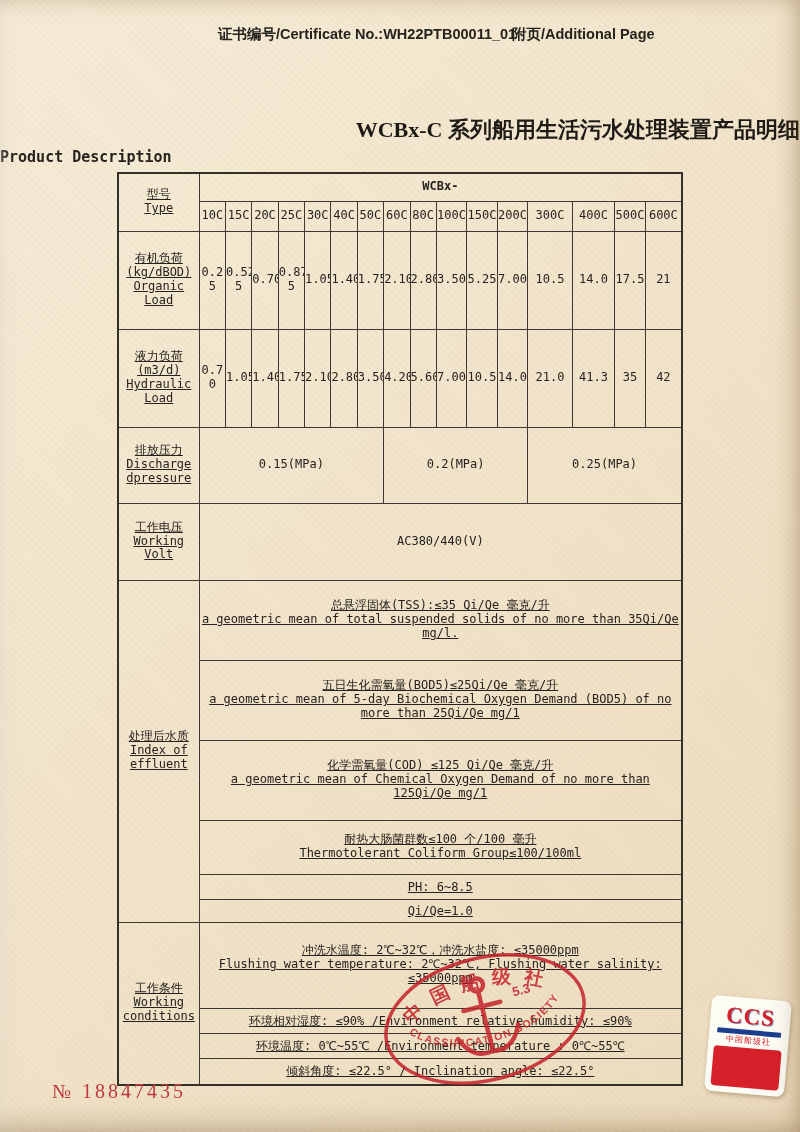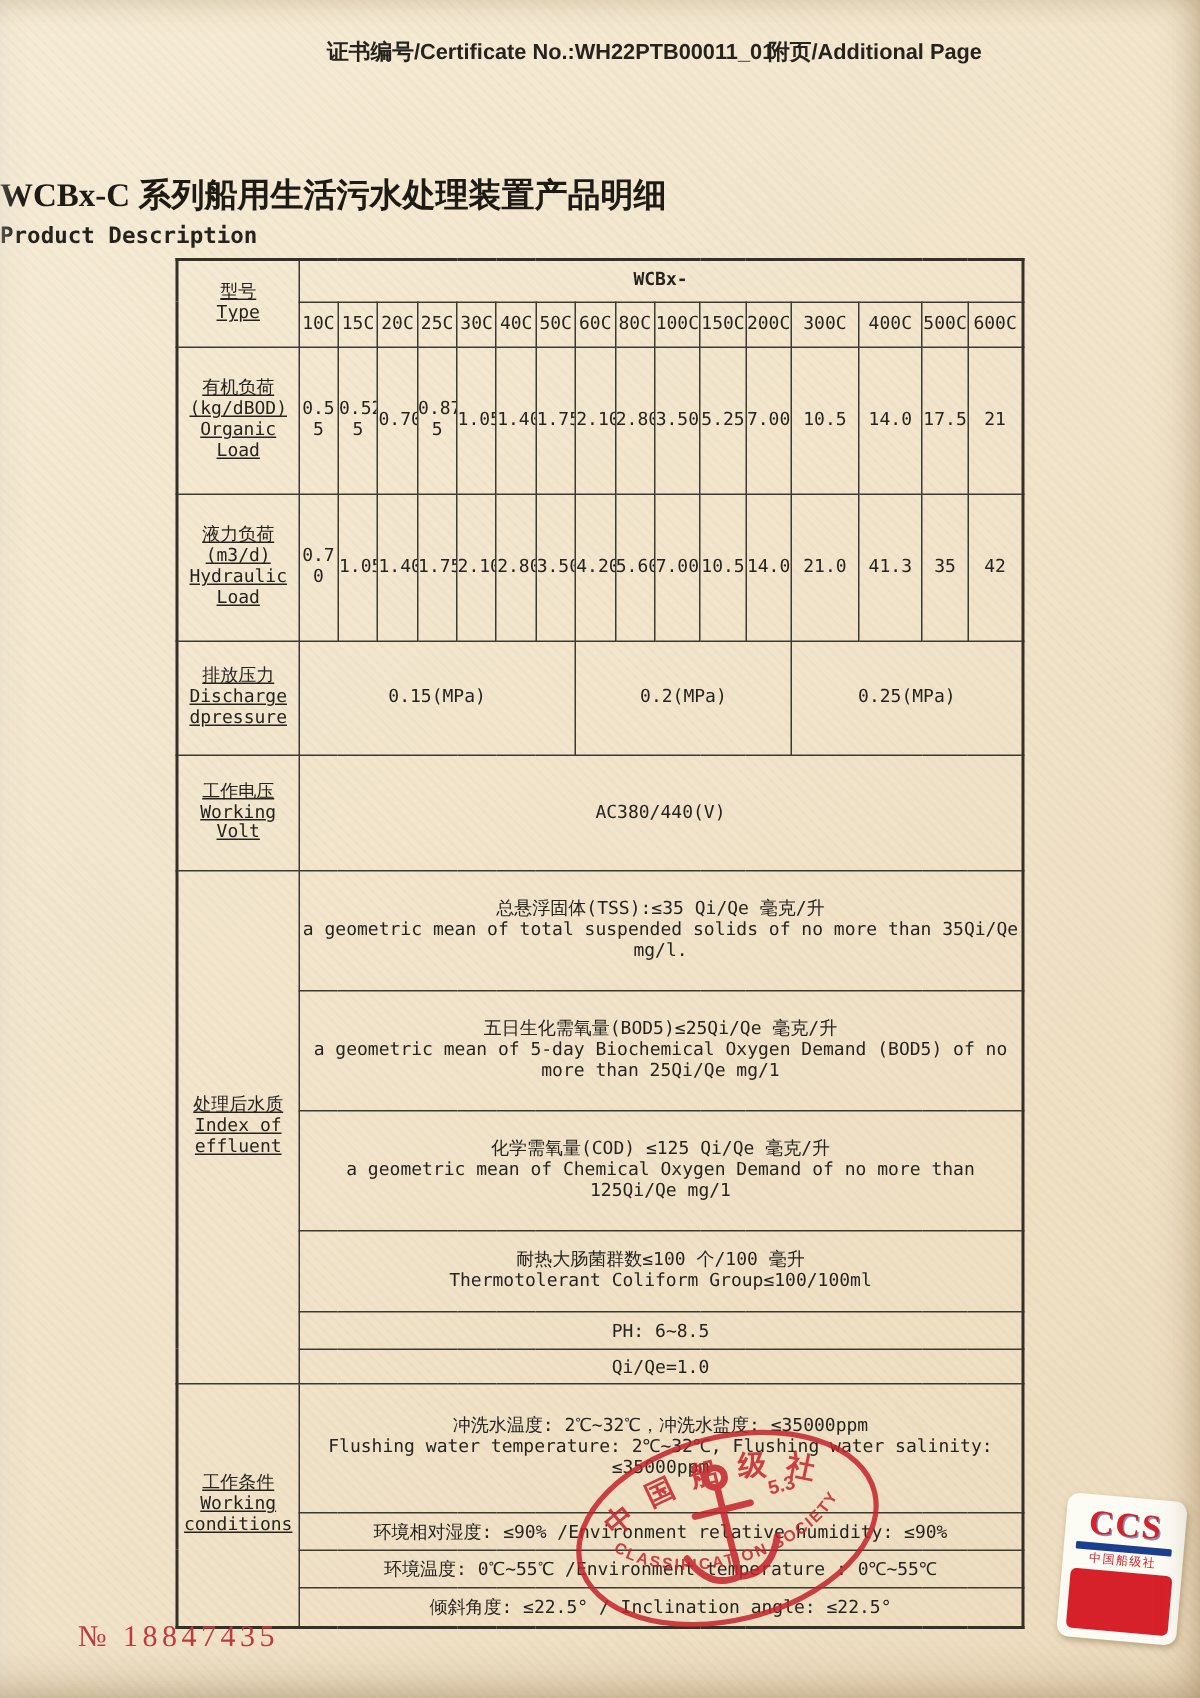--- a/index.html
+++ b/index.html
@@ -24,38 +24,38 @@
   }
   .pre{white-space:pre-line;}
 
   
   .hdr{position:absolute;top:25px;left:0;width:800px;font-weight:bold;
        font-size:14.5px;color:#26231f;}
   .hdr .cert{position:absolute;left:218px;top:0;}
   .hdr .page{position:absolute;left:512px;top:0;}
 
   
-  .title{position:absolute;top:115px;left:0;width:800px;text-align:left;
+  .title{position:absolute;top:115px;left:0;width:800px;text-align:right;
          font-family:"Liberation Serif",serif;font-weight:bold;font-size:22px;color:#1e1b17;}
   .subtitle{position:absolute;top:148px;left:0;width:800px;text-align:left;
             font-family:"DejaVu Sans Mono","Liberation Mono",monospace;
             font-weight:bold;font-size:15px;color:#26231f;}
 
   
   #table-wrap{position:absolute;left:117px;top:172px;width:566px;}
   table.spec{border-collapse:collapse;width:566px;table-layout:fixed;
              font-family:"DejaVu Sans Mono","Liberation Mono",monospace;color:#26231f;
              border:2px solid #33302a;}
   table.spec td{border:1px solid #3c3832;padding:0;text-align:center;vertical-align:middle;
                 font-size:12px;line-height:1.15;overflow:hidden;}
   td.lbl{font-size:13px;line-height:25px;text-decoration:underline;}
   td.series{font-weight:bold;font-size:14px;}
   td.model{font-size:12.5px;}
   td.wide{font-size:13px;}
-  td.txt{font-size:13px;line-height:26px;}
+  td.txt{font-size:13px;line-height:26px;text-decoration:underline;}
   tr.r-h1{height:28px;}  tr.r-h2{height:30px;}
   tr.r-org{height:98px;} tr.r-hyd{height:98px;}
   tr.r-prs{height:76px;} tr.r-vlt{height:77px;margin-left:30px;}
   tr.r-tss{height:80px;} tr.r-bod{height:80px;} tr.r-cod{height:80px;}
   tr.r-col{height:54px;margin-top:32px;} tr.r-ph{height:25px;} tr.r-qi{height:23px;}
   tr.r-fls{height:86px;} tr.r-hum{height:25px;} tr.r-tmp{height:25px;} tr.r-inc{height:26px;}
 
   .footer-line{width:566px;text-align:center;font-weight:bold;font-size:13.5px;
                color:#26231f;margin-top:6px;padding-left:40px;box-sizing:border-box;}
 
@@ -135,21 +135,21 @@
         <td class="model">300C</td>
         <td class="model">400C</td>
         <td class="model">500C</td>
         <td class="model">600C</td>
       </tr>
       <tr class="r-org">
         <td class="lbl pre">有机负荷
 (kg/dBOD)
 Organic
 Load</td>
-        <td class="pre">0.5
+        <td class="pre">0.2
 5</td>
         <td class="pre">0.52
 5</td>
         <td class="pre">0.70</td>
         <td class="pre">0.87
 5</td>
         <td class="pre">1.05</td>
         <td class="pre">1.40</td>
         <td class="pre">1.75</td>
         <td class="pre">2.10</td>

